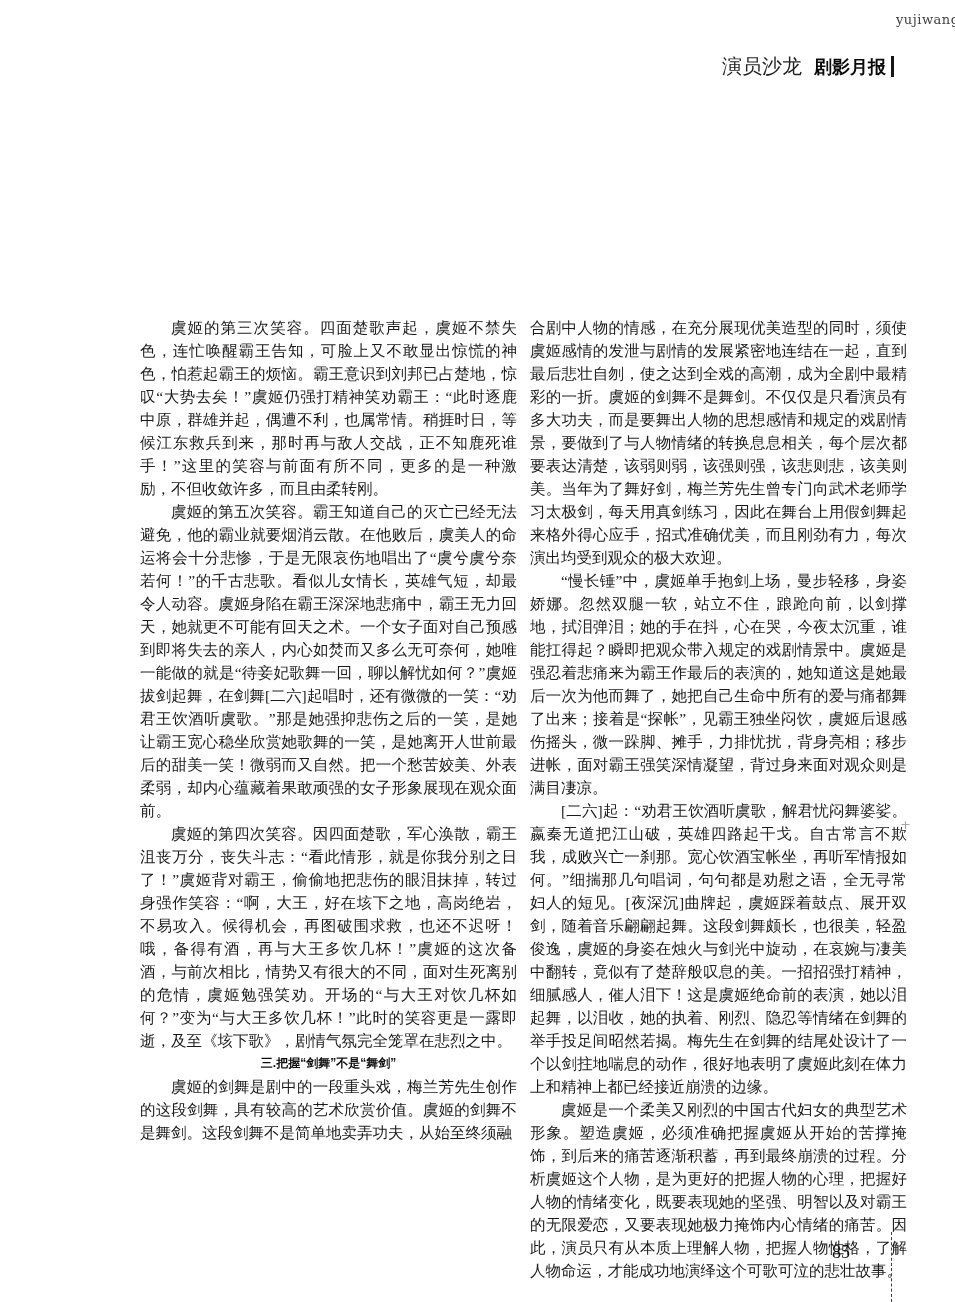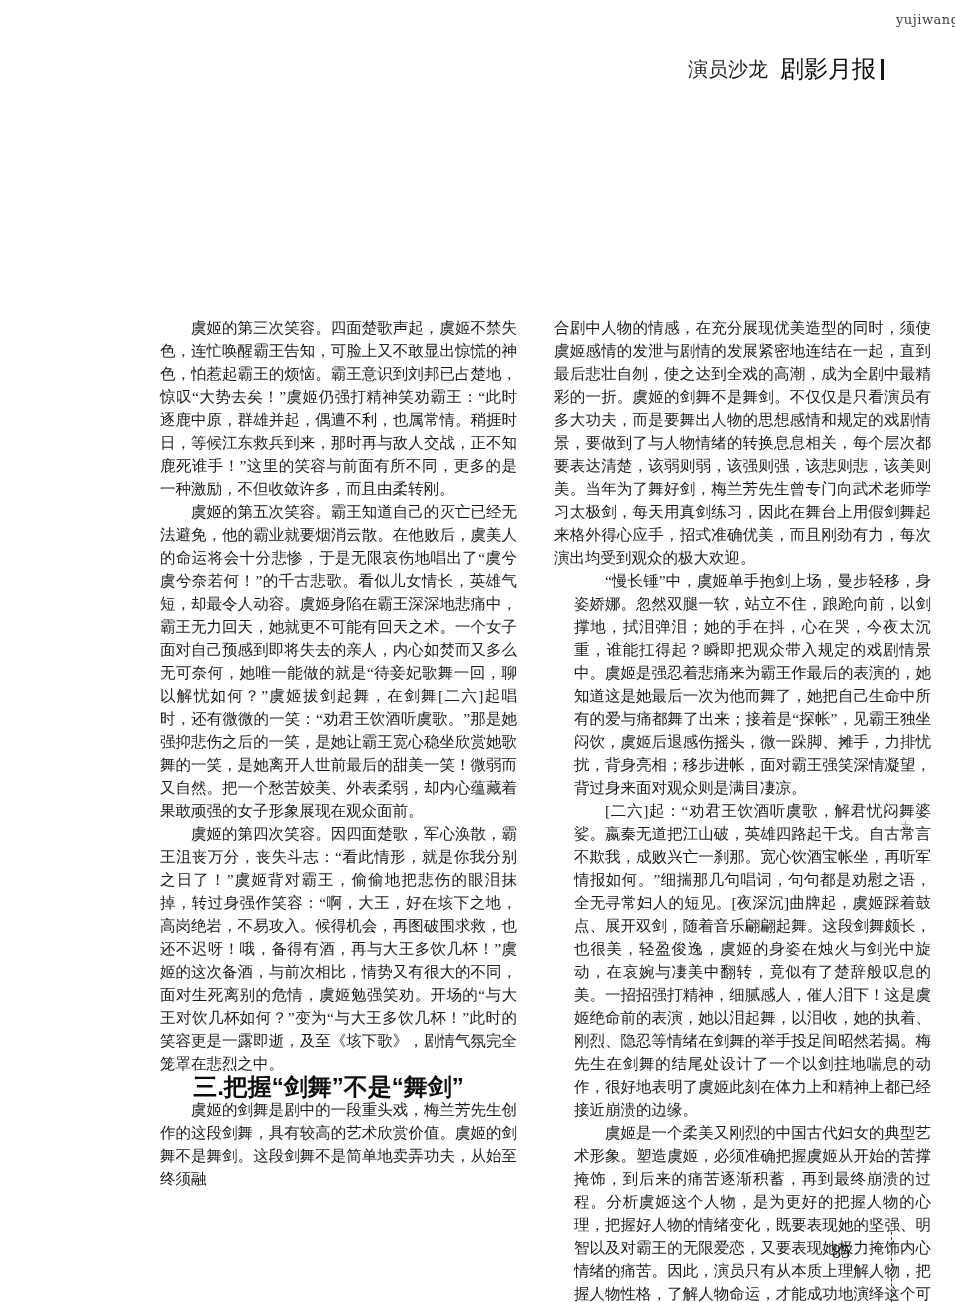--- a/index.html
+++ b/index.html
@@ -18,61 +18,61 @@
     top: 12px;
     left: 896px;
     font-size: 13px;
     color: #3f3f3f;
     font-family: "DejaVu Serif", serif;
     letter-spacing: 0.5px;
   }
   .header {
     position: absolute;
     top: 53px;
-    left: 2px;
+    left: 12px;
     width: 882px;
     display: flex;
     justify-content: flex-end;
     align-items: center;
     font-family: "Liberation Sans", sans-serif;
   }
   .header .section-name {
     font-size: 20px;
     color: #222;
     margin-right: 12px;
   }
   .header .magazine-name {
-    font-size: 24px;
-    font-weight: normal;
+    font-size: 18px;
+    font-weight: bold;
     color: #0a0a0a;
   }
   .header-bar {
     width: 3px;
     height: 21px;
     background: #161616;
     margin-left: 5px;
   }
   .col {
     position: absolute;
     top: 316px;
     width: 377px;
     font-size: 15.5px;
     line-height: 23px;
     text-align: justify;
     text-justify: inter-ideograph;
     color: #1b1b1b;
   }
   .col-left  { left: 140px; }
-  .col-right { left: 554px; }
+  .col-right { left: 530px; }
   .col p { margin: 0; }
-  .col p.indent { text-indent: 2em; margin-left: 20px; }
+  .col p.indent { text-indent: 2em; }
   .section-heading {
     font-family: "Liberation Sans", sans-serif;
     font-weight: bold;
-    font-size: 24px;
+    font-size: 12px;
     text-align: center;
     text-indent: 0;
     margin: 9px 0 8px 0;
     color: #0d0d0d;
   }
   .page-number {
     position: absolute;
     left: 832px;
     top: 1242px;
     font-size: 18px;

